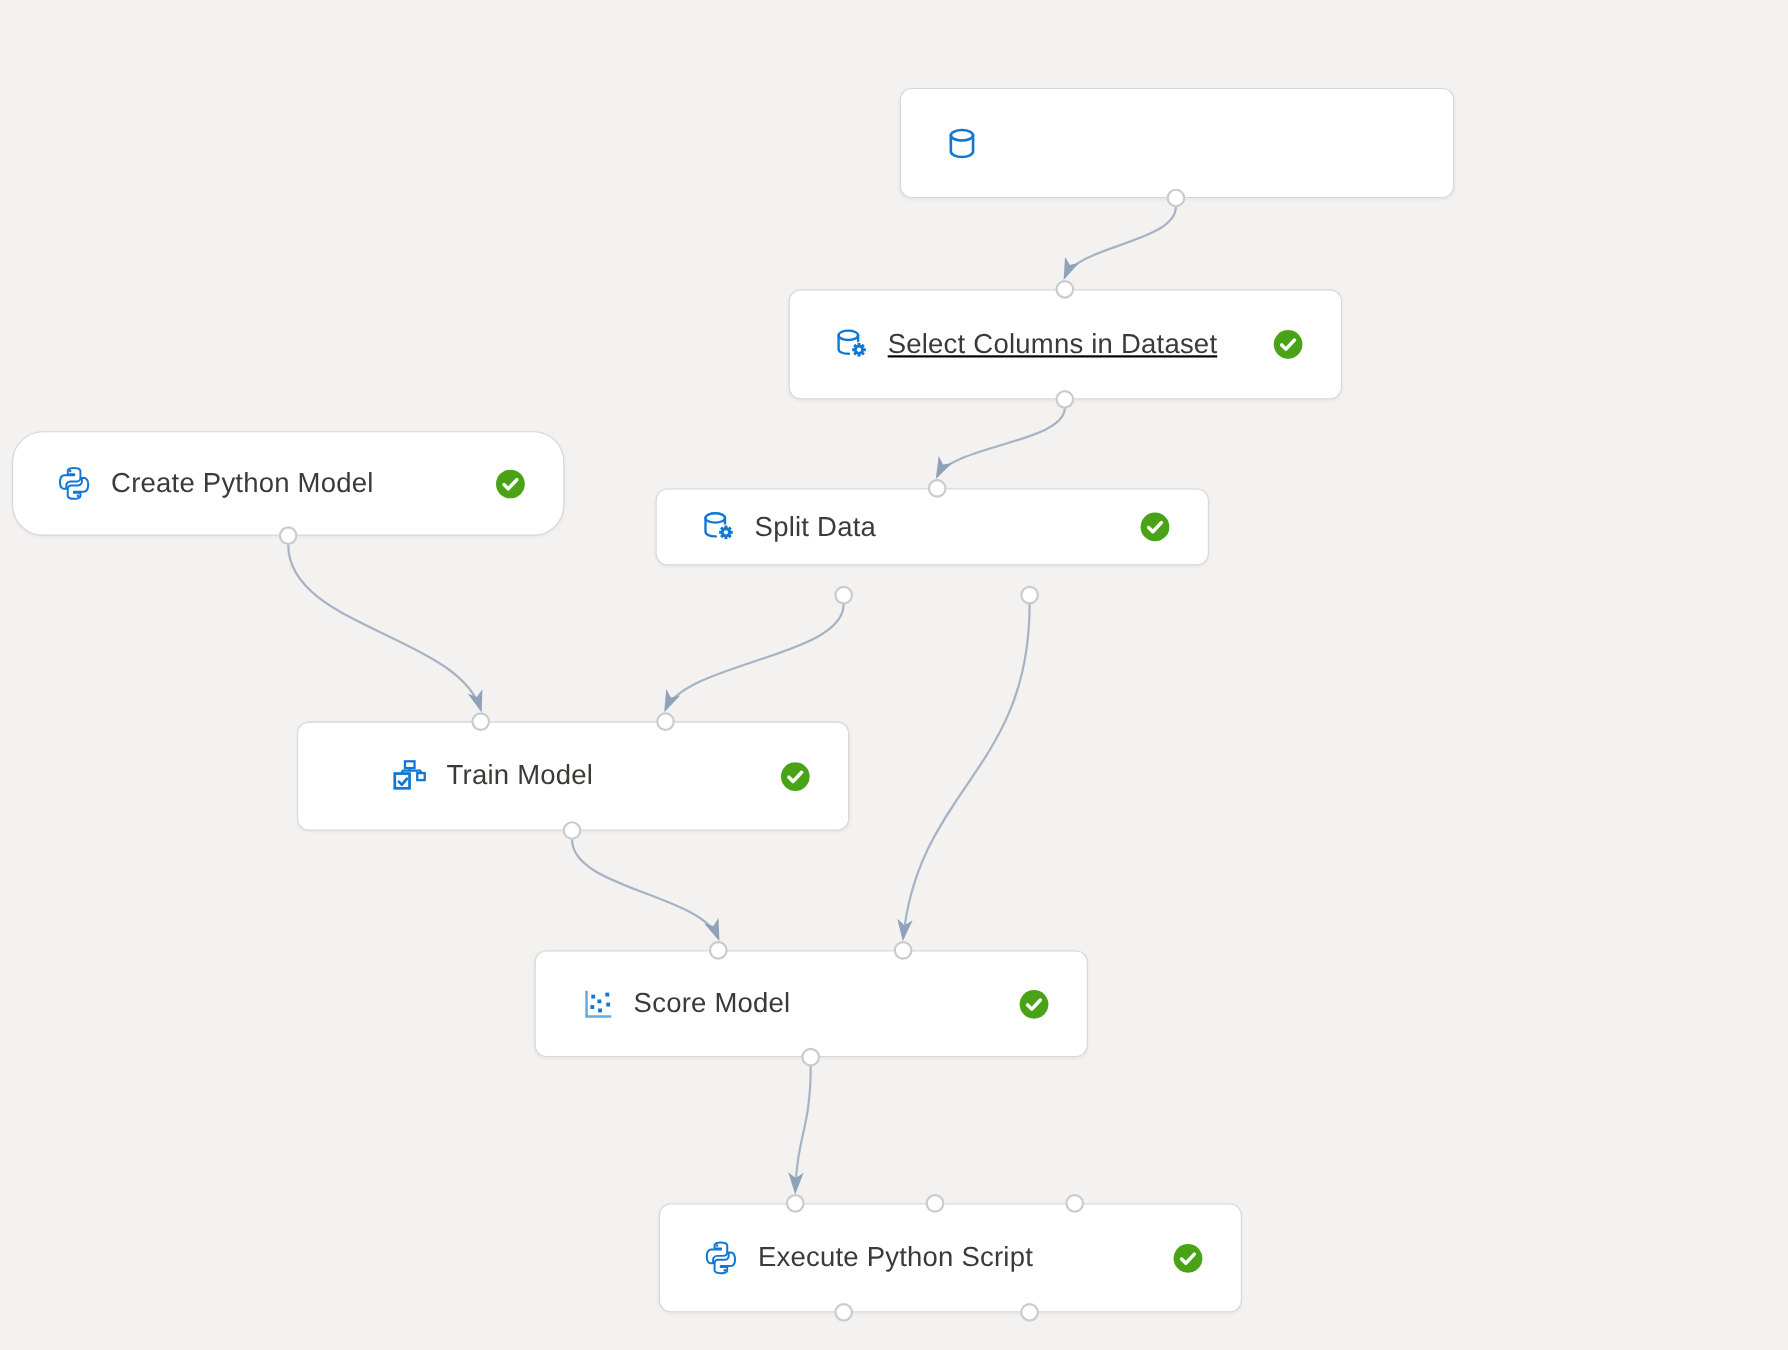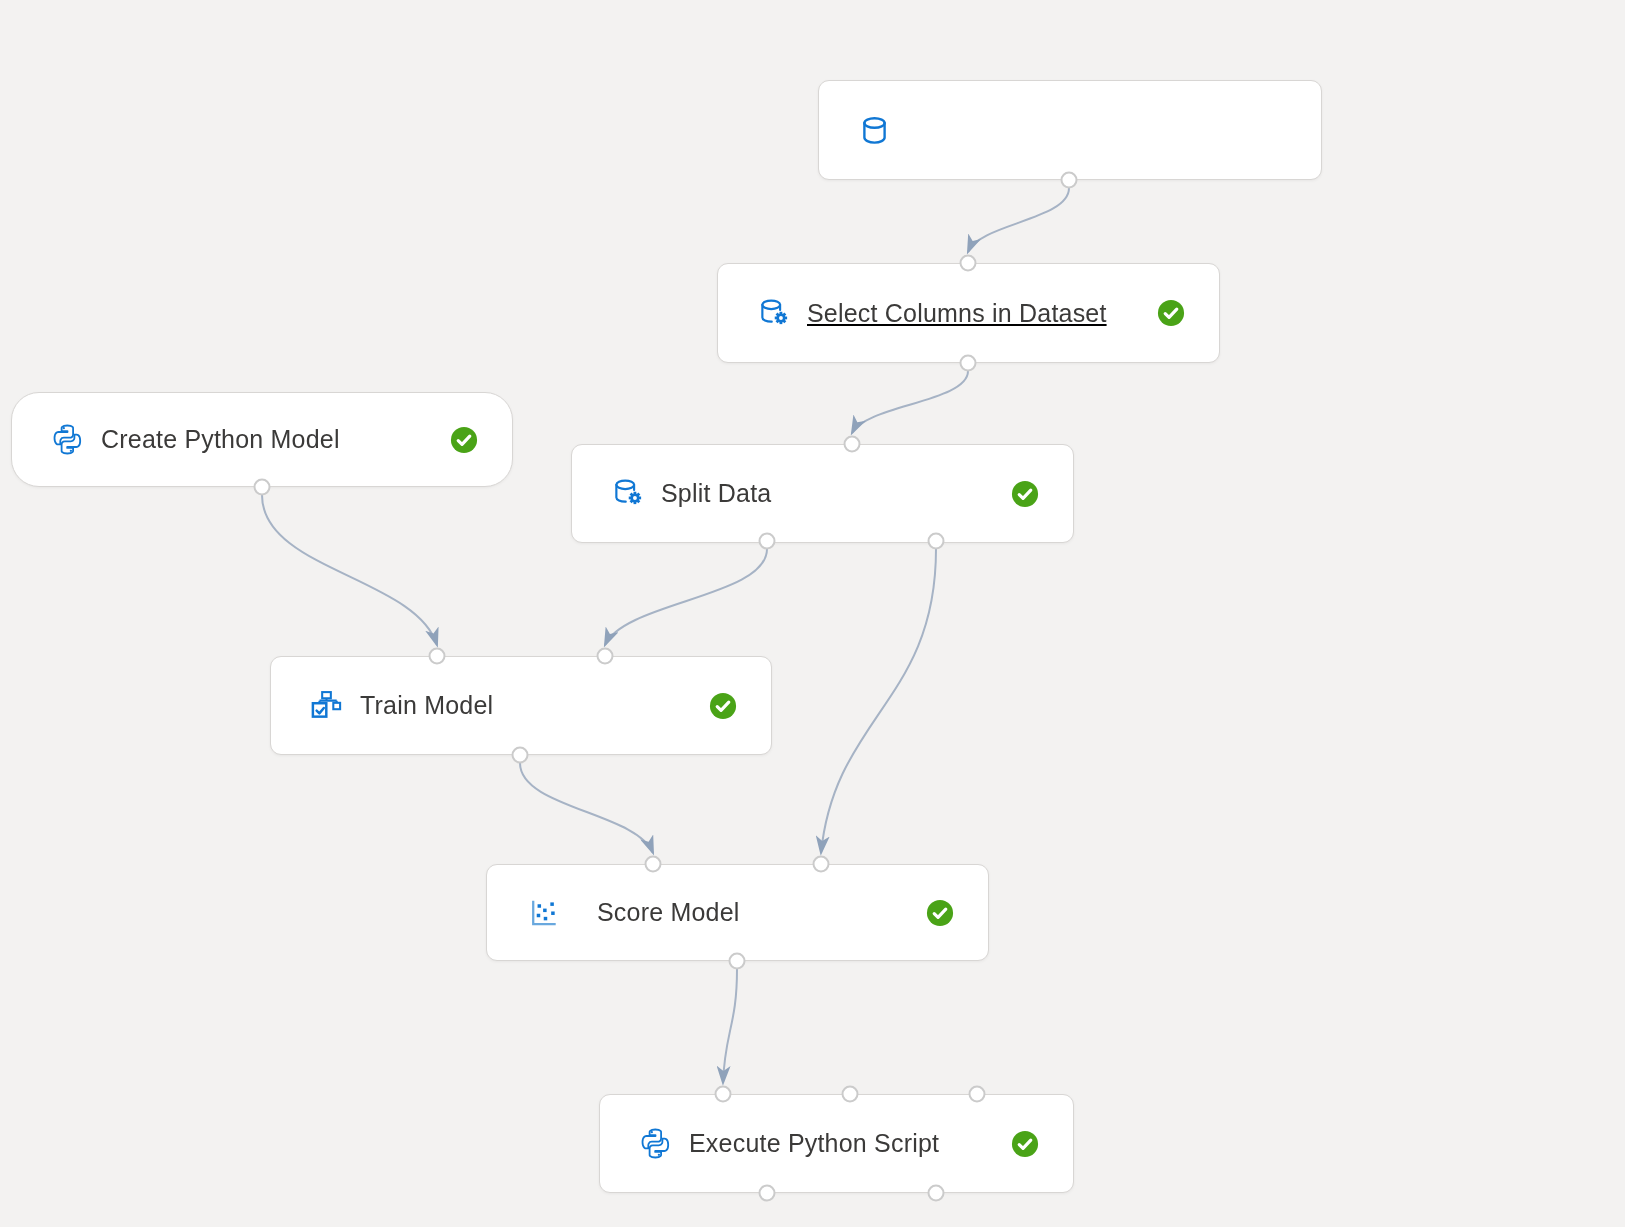--- a/index.html
+++ b/index.html
@@ -83,21 +83,21 @@
           </svg>
         </span>
         <span class="label">Create Python Model</span>
         <span class="status">
           <svg viewBox="0 0 30 30">
             <circle cx="15" cy="15" r="14" fill="#4aa317"></circle>
             <path d="M8.8,15.6 l4.1,4.1 l8.3,-8.9" fill="none" stroke="#ffffff" stroke-width="3.4" stroke-linecap="round" stroke-linejoin="round"></path>
           </svg>
         </span>
       </div>
-      <div class="node" style="left: 571px; top: 444px; width: 503px; height: 99px;">
+      <div class="node" style="left: 596px; top: 444px; width: 503px; height: 70px;">
         <span class="icon">
           <svg viewBox="0 0 32 32">
             <ellipse cx="13.8" cy="7.6" rx="8.6" ry="4.1" fill="none" stroke="#1077d4" stroke-width="2.1"></ellipse>
             <path d="M5.2,7.6 V19.8 c0,2.3 3.8,4.1 8.6,4.1 h0.5" fill="none" stroke="#1077d4" stroke-width="2.1" stroke-linecap="round"></path>
             <path d="M22.4,7.6 V12.6" fill="none" stroke="#1077d4" stroke-width="2.1" stroke-linecap="round"></path>
             <g transform="translate(23.2,20.3)">
               <g fill="#1077d4">
                 <rect x="-1.35" y="-6" width="2.7" height="12"></rect>
                 <rect x="-1.35" y="-6" width="2.7" height="12" transform="rotate(45)"></rect>
                 <rect x="-1.35" y="-6" width="2.7" height="12" transform="rotate(90)"></rect>
@@ -109,41 +109,41 @@
           </svg>
         </span>
         <span class="label">Split Data</span>
         <span class="status">
           <svg viewBox="0 0 30 30">
             <circle cx="15" cy="15" r="14" fill="#4aa317"></circle>
             <path d="M8.8,15.6 l4.1,4.1 l8.3,-8.9" fill="none" stroke="#ffffff" stroke-width="3.4" stroke-linecap="round" stroke-linejoin="round"></path>
           </svg>
         </span>
       </div>
-      <div class="node" style="left: 270px; top: 656px; width: 502px; height: 99px;">
+      <div class="node" style="left: 270px; top: 656px; width: 502px; height: 99px; padding-left: 46px;">
         <span class="icon">
           <svg viewBox="0 0 32 32">
             <g fill="none" stroke="#1077d4" stroke-width="2">
               <path d="M16,9 V11.3 M9.2,11.3 H25.9 M9.2,11.3 V13.8 M25.9,11.3 V13.4"></path>
               <rect x="11.8" y="3" width="8.4" height="6"></rect>
               <rect x="22.6" y="13.4" width="6.6" height="6.2"></rect>
             </g>
             <rect x="2.8" y="13.8" width="13" height="13" fill="none" stroke="#1077d4" stroke-width="2.4"></rect>
             <path d="M6.4,20.9 l2.7,2.7 4.3,-5.2" fill="none" stroke="#1077d4" stroke-width="2.4" stroke-linecap="round" stroke-linejoin="round"></path>
           </svg>
         </span>
         <span class="label">Train Model</span>
         <span class="status">
           <svg viewBox="0 0 30 30">
             <circle cx="15" cy="15" r="14" fill="#4aa317"></circle>
             <path d="M8.8,15.6 l4.1,4.1 l8.3,-8.9" fill="none" stroke="#ffffff" stroke-width="3.4" stroke-linecap="round" stroke-linejoin="round"></path>
           </svg>
         </span>
       </div>
-      <div class="node" style="left: 486px; top: 864px; width: 503px; height: 97px; gap: 21px;">
+      <div class="node" style="left: 486px; top: 864px; width: 503px; height: 97px;">
         <span class="icon">
           <svg viewBox="0 0 32 32">
             <path d="M7,4.5 V27.2 H28.8" fill="none" stroke="#69a8de" stroke-width="2.2"></path>
             <g fill="#1077d4">
               <rect x="11.2" y="8" width="3.4" height="3.4"></rect>
               <rect x="16.6" y="12.2" width="3.4" height="3.4"></rect>
               <rect x="23.6" y="6.2" width="3.4" height="3.4"></rect>
               <rect x="10.4" y="17.2" width="3.4" height="3.4"></rect>
               <rect x="17.2" y="20.2" width="3.4" height="3.4"></rect>
               <rect x="24.4" y="15" width="3.4" height="3.4"></rect>
@@ -151,21 +151,21 @@
           </svg>
         </span>
         <span class="label">Score Model</span>
         <span class="status">
           <svg viewBox="0 0 30 30">
             <circle cx="15" cy="15" r="14" fill="#4aa317"></circle>
             <path d="M8.8,15.6 l4.1,4.1 l8.3,-8.9" fill="none" stroke="#ffffff" stroke-width="3.4" stroke-linecap="round" stroke-linejoin="round"></path>
           </svg>
         </span>
       </div>
-      <div class="node" style="left: 599px; top: 1094px; width: 475px; height: 99px;">
+      <div class="node" style="left: 599px; top: 1094px; width: 530px; height: 99px;">
         <span class="icon">
           <svg viewBox="0 0 33 33">
             <g fill="none" stroke="#1077d4" stroke-width="1.8" stroke-linejoin="round">
               <path d="M16.3,2.5 C10.2,2.5 10.6,5.2 10.6,5.2 L10.6,8.1 L16.5,8.1 L16.5,9 L7.8,9 C7.8,9 3.5,8.5 3.5,15.1 C3.5,21.6 7.2,21.4 7.2,21.4 L9.3,21.4 L9.3,18.4 C9.3,18.4 9.1,14.7 12.9,14.7 L18.8,14.7 C18.8,14.7 22.1,14.8 22.1,11.5 L22.1,5.4 C22.1,5.4 22.6,2.5 16.3,2.5 Z"></path>
               <path d="M16.3,2.5 C10.2,2.5 10.6,5.2 10.6,5.2 L10.6,8.1 L16.5,8.1 L16.5,9 L7.8,9 C7.8,9 3.5,8.5 3.5,15.1 C3.5,21.6 7.2,21.4 7.2,21.4 L9.3,21.4 L9.3,18.4 C9.3,18.4 9.1,14.7 12.9,14.7 L18.8,14.7 C18.8,14.7 22.1,14.8 22.1,11.5 L22.1,5.4 C22.1,5.4 22.6,2.5 16.3,2.5 Z" transform="rotate(180,16.35,16.5)"></path>
             </g>
             <circle cx="12.8" cy="5.2" r="1.15" fill="#1077d4"></circle>
             <circle cx="19.9" cy="27.8" r="1.15" fill="#1077d4"></circle>
           </svg>
         </span>

